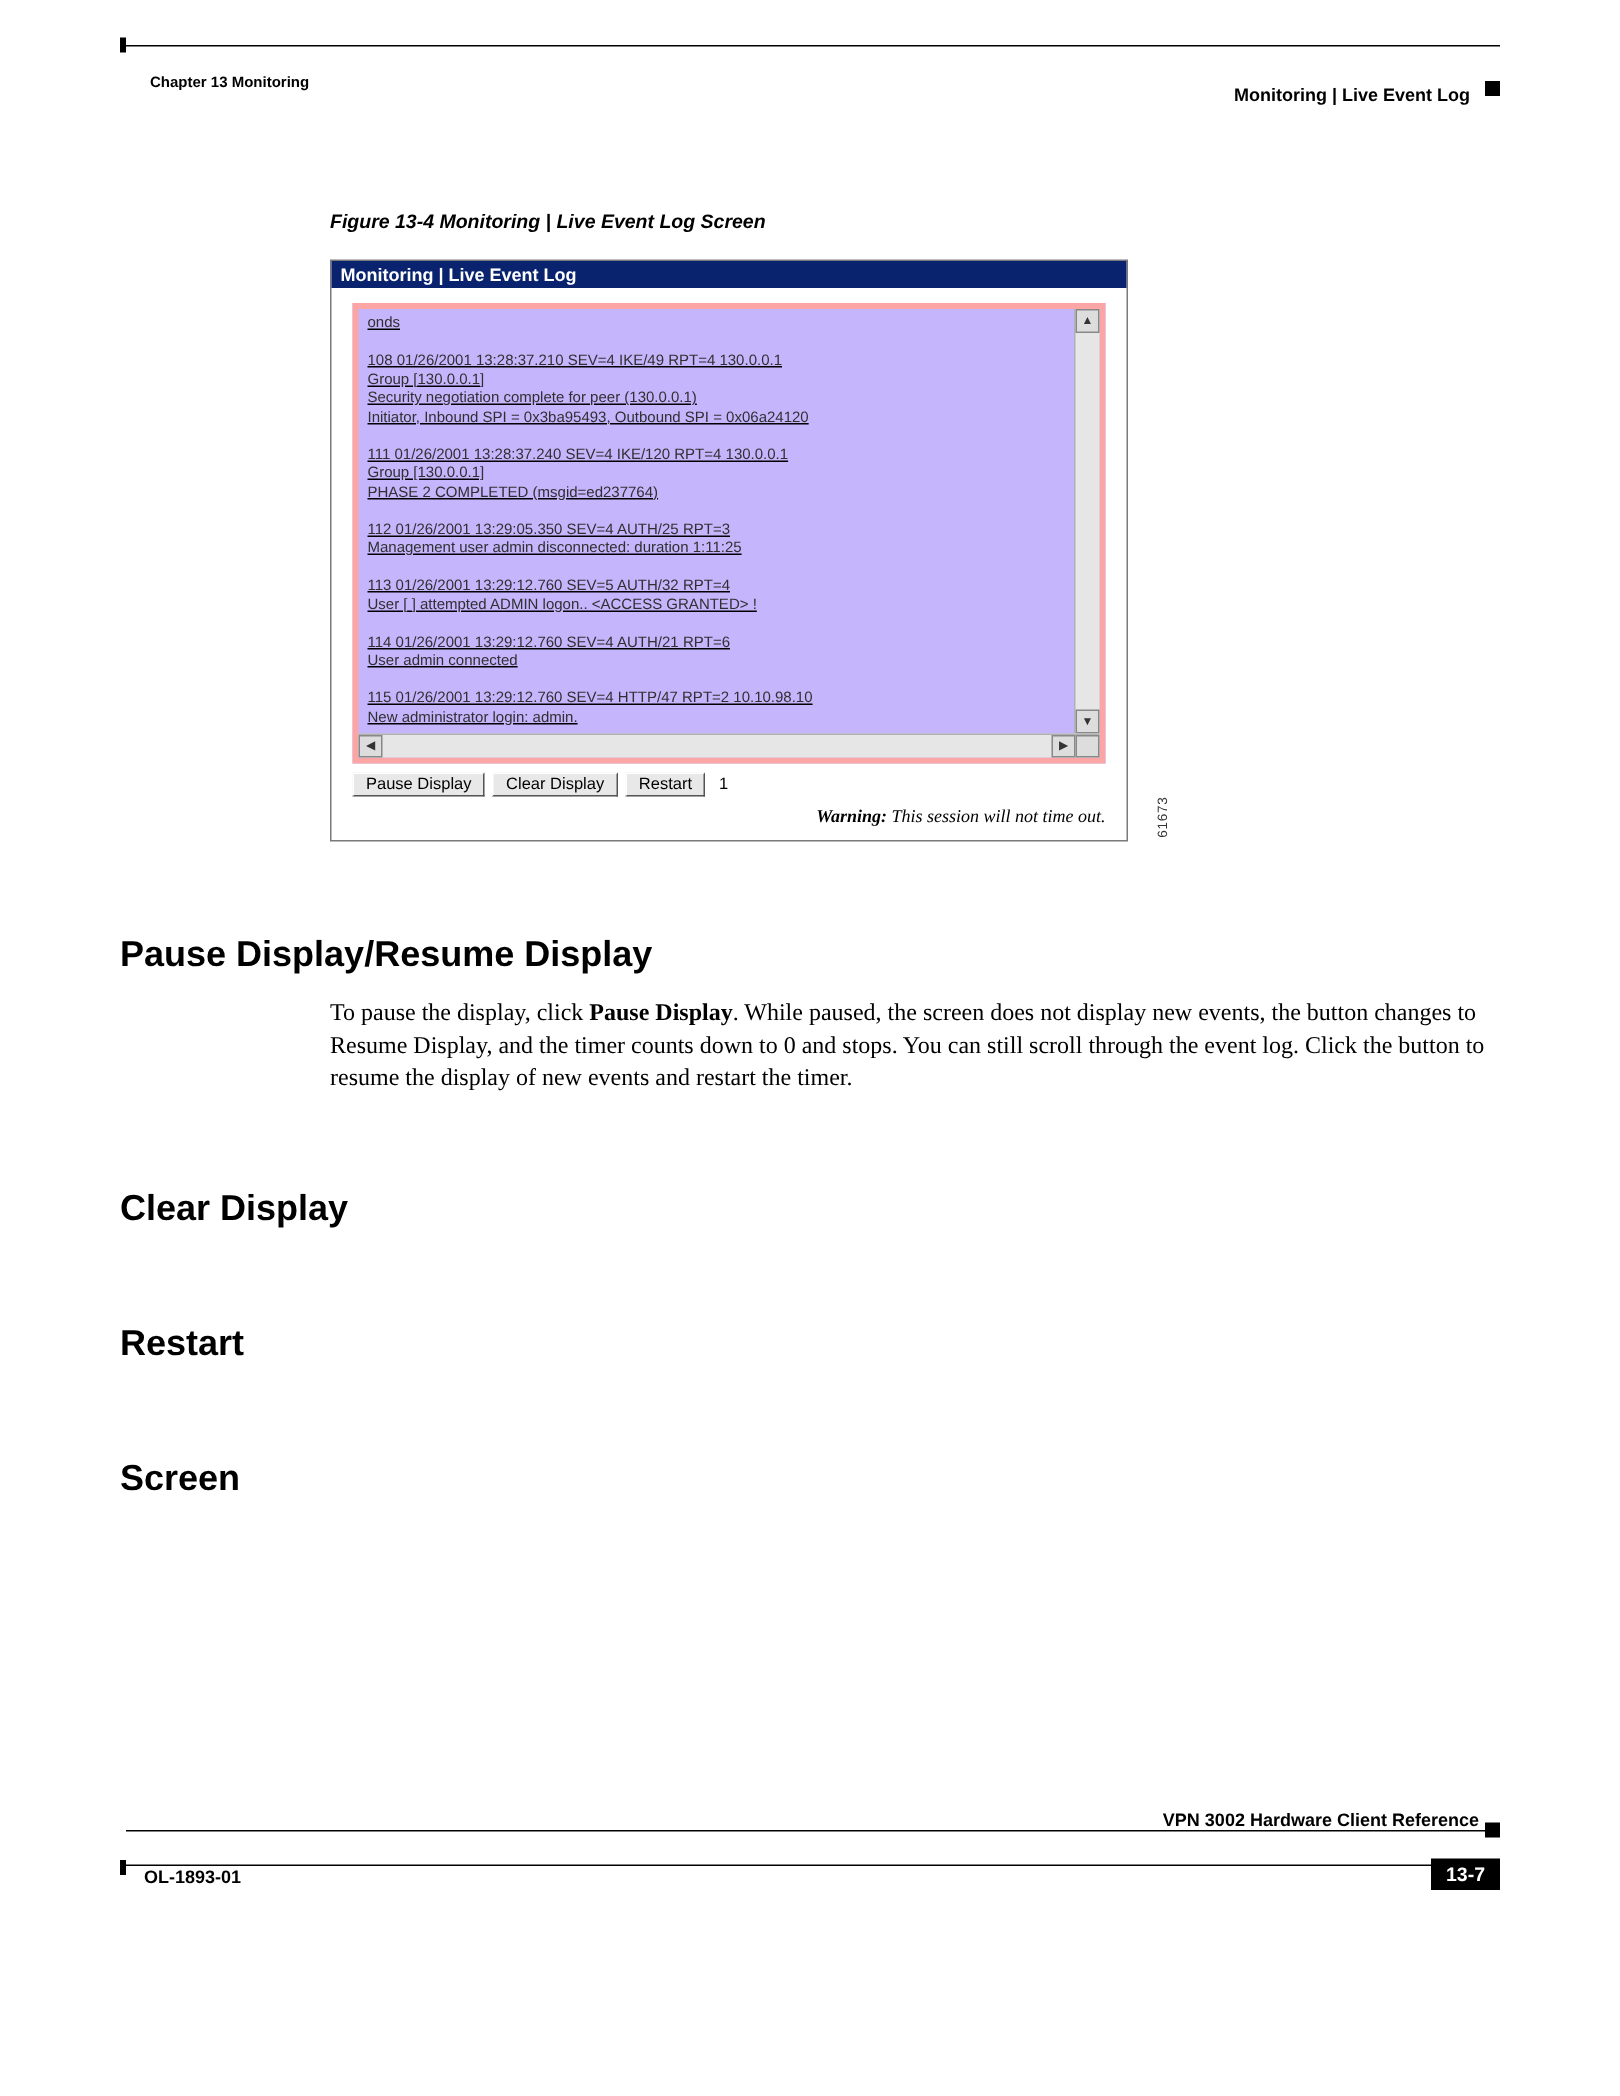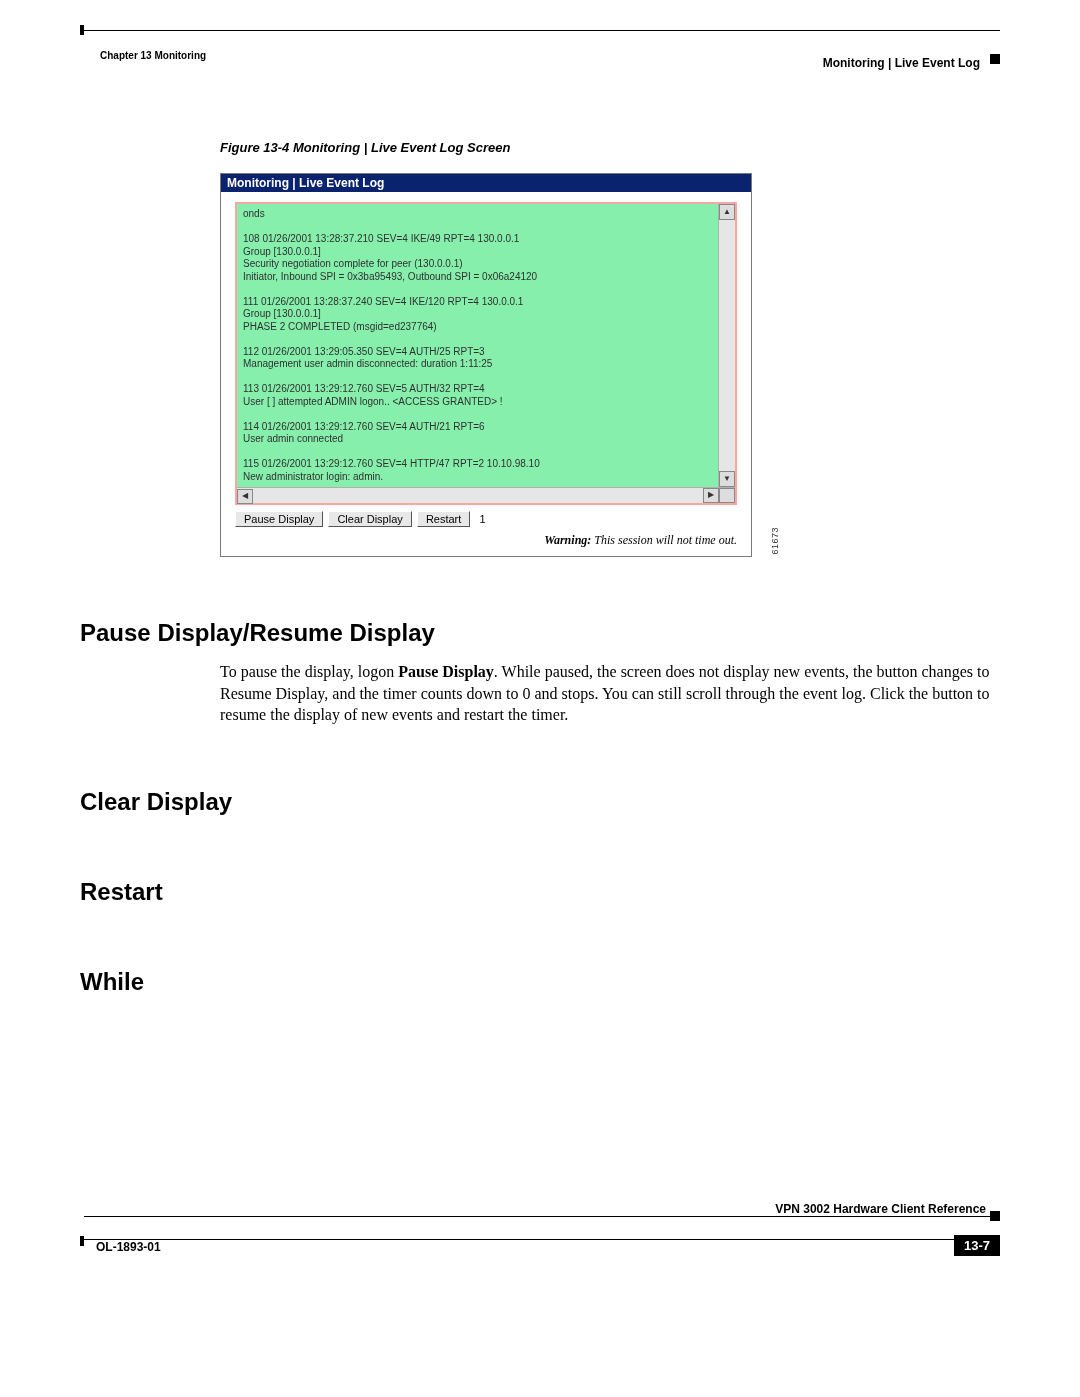--- a/index.html
+++ b/index.html
@@ -84,23 +84,24 @@
     background: #0a236e;
     color: #fff;
     font-weight: bold;
     padding: 2px 6px;
     font-size: 12px;
   }
   .fig-inner {
     padding: 10px 14px 8px 14px;
   }
   .log-pane {
-    border: 2px solid #fca5a5;
-    position: relative;
-    background: #86efac;
+    border: 4px solid #fca5a5;
+    position: relative;
+    background: #c4b5fd;
+    text-decoration: underline;
   }
   .log-text {
     font-family: Arial, Helvetica, sans-serif;
     font-size: 10px;
     line-height: 1.25;
     padding: 4px 22px 4px 6px;
     color: #303030;
     white-space: pre-line;
   }
   .vscroll {
@@ -319,28 +320,28 @@
           <div class="warning-line">
             <b>Warning:</b><span> This session will not time out.</span>
           </div>
         </div>
       </div>
       <div class="fig-id">61673</div>
     </div>
 
     <h2 class="section">Pause Display/Resume Display</h2>
     <p class="body">
-      <span>To pause the display, logon </span><b>Pause Display</b><span>. While paused, the screen does not display new events, the button changes to Resume Display, and the timer counts down to 0 and stops. You can still scroll through the event log. Click the button to resume the display of new events and restart the timer.</span>
+      <span>To pause the display, click </span><b>Pause Display</b><span>. While paused, the screen does not display new events, the button changes to Resume Display, and the timer counts down to 0 and stops. You can still scroll through the event log. Click the button to resume the display of new events and restart the timer.</span>
     </p>
 
     <h2 class="section">Clear Display</h2>
 
     <h2 class="section">Restart</h2>
 
-    <h2 class="section">While</h2>
+    <h2 class="section">Screen</h2>
 
   </div>
 
   <div class="footer">
     <div class="foot-marker-right"></div>
     <div class="footer-line-top"></div>
     <div class="footer-right">VPN 3002 Hardware Client Reference</div>
     <div class="footer-line-bottom"></div>
     <div class="foot-marker-left"></div>
     <div class="footer-left">OL-1893-01</div>

